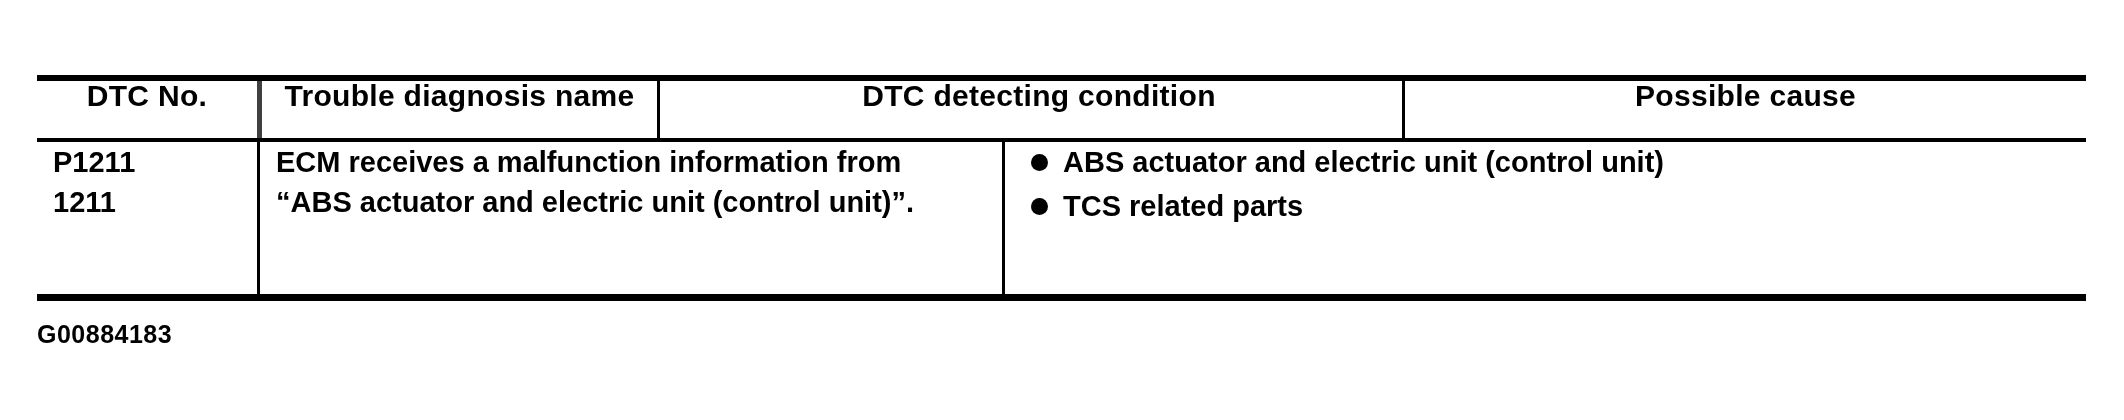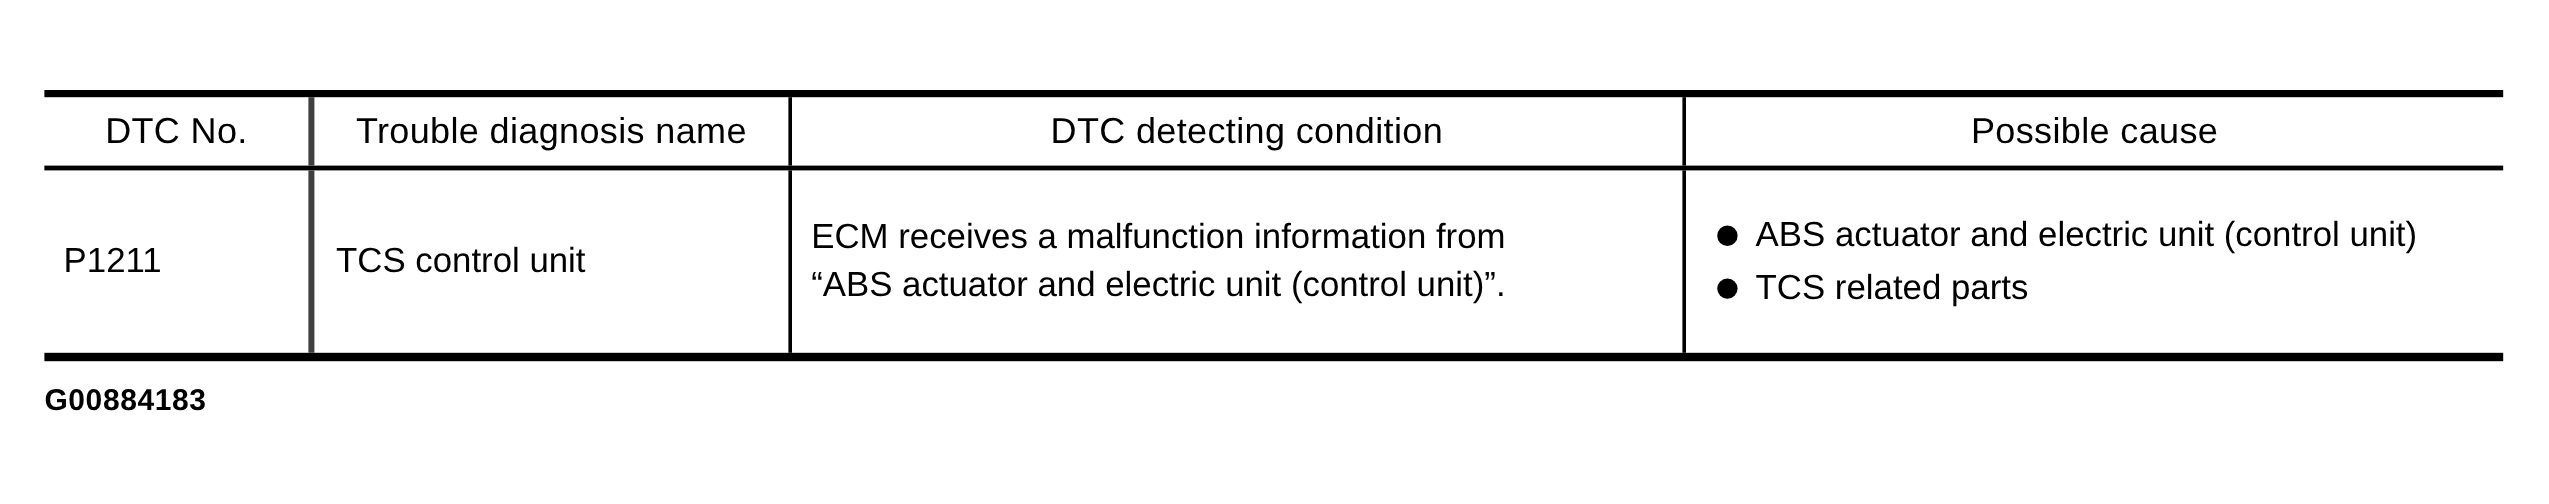--- a/index.html
+++ b/index.html
@@ -33,21 +33,21 @@
     border-bottom: 4px solid #000;
   }
   .tbody {
     display: flex;
     height: 152px;
   }
   .cell {
     box-sizing: border-box;
     display: flex;
     flex-direction: column;
-    justify-content: center;
+    font-weight: bold;
   }
   .c1 { width: 220px; }
   .c2 { width: 400px; border-left: 5px solid #404040; }
   .c3 { width: 745px; border-left: 3px solid #000; padding-left: 16px; }
   .c4 { width: 684px; border-left: 3px solid #000; }
 
   .hcell {
     align-items: center;
     font-size: 30px;
     line-height: 1;
@@ -116,25 +116,23 @@
       </div>
       <div class="cell hcell c4">
         <span>Possible cause</span>
       </div>
     </div>
 
     <div class="tbody">
 
       <div class="cell bcell c1">
         <span class="line">P1211</span>
+        <span class="line">1211</span>
       </div>
 
-      <div class="cell bcell c2">
-        <span class="line">TCS control unit</span>
-      </div>
 
       <div class="cell bcell c3">
         <span class="line">ECM receives a malfunction information from</span>
         <span class="line">“ABS actuator and electric unit (control unit)”.</span>
       </div>
 
       <div class="cell bcell c4">
         <div class="bullet-item">
           <span class="dot"></span>
           <span class="bullet-text">ABS actuator and electric unit (control unit)</span>

